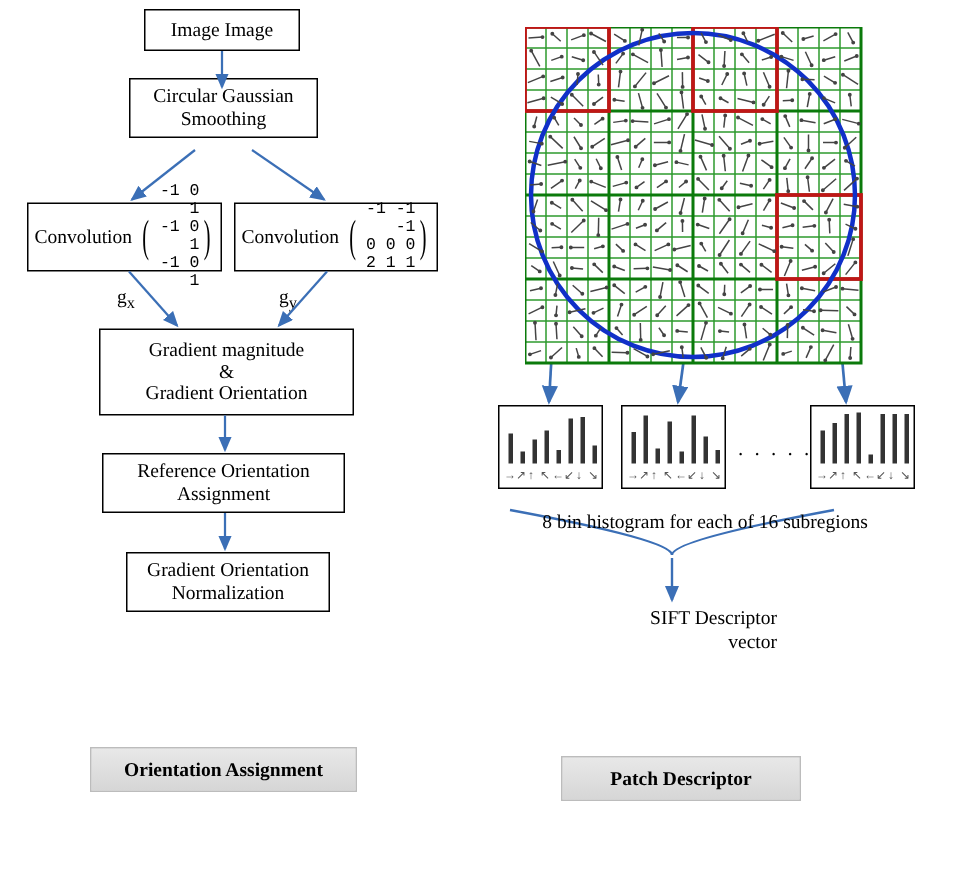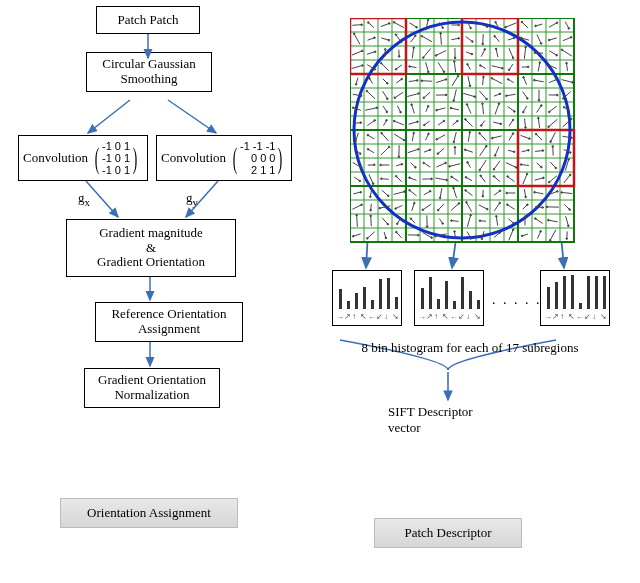--- a/index.html
+++ b/index.html
@@ -1,32 +1,32 @@
 <!DOCTYPE html>
 <html><head>
 <meta charset="utf-8">
 <style>
   *{box-sizing:border-box}
   body{margin:0;font-family:"Times New Roman",serif;background:#fff;width:640px;height:583px;position:relative;color:#000}
   .box{position:absolute;border:1px solid #000;text-align:center;display:flex;align-items:center;justify-content:center;font-size:13px;line-height:1.15;background:#fff;padding:2px 4px}
-  .label-box{border:1px solid #bcbcbc;background:linear-gradient(#e8e8e8,#d6d6d6);font-size:13px;font-weight:normal}
-  .matrix{font-family:Liberation Sans, sans-serif;font-size:11px;text-align:right;line-height:1.1}
+  .label-box{border:1px solid #bcbcbc;background:linear-gradient(#e8e8e8,#d6d6d6);font-size:13px;font-weight:bold}
+  .matrix{font-family:Liberation Mono, monospace;font-size:11px;text-align:right;line-height:1.1}
   .sm{font-size:13px}
   .tiny{font-size:11px}
   svg{position:absolute;left:0;top:0}
   .hist{position:absolute;border:1px solid #000;width:70px;height:56px;background:#fff}
   .hist .bar{position:absolute;bottom:16px;width:3px;background:#333}
   .hist .arr{position:absolute;bottom:4px;font-size:8px;color:#555}
   .grid{position:absolute}
 </style>
 </head>
 <body>
 
 <div class="box" style="left:96px;top:6px;width:104px;height:28px">
-    <span>Patch Patch</span>
+    <span>Image Image</span>
   </div>
 
 <div class="box" style="left:86px;top:52px;width:126px;height:40px;white-space:pre-line"><span>Circular Gaussian
 Smoothing</span></div>
 
 <div class="box" style="left:18px;top:135px;width:130px;height:46px;justify-content:flex-start;padding-left:4px">
   <span class="sm" style="margin-right:4px">Convolution</span>
   <span style="font-size:30px;font-weight:100;transform:scaleX(.45)">(</span>
   <span class="matrix">
     <span>-1  0  1</span><br>
@@ -44,38 +44,38 @@
     <span> 0  0  0</span><br>
     <span> 2  1  1</span>
   </span>
   <span style="font-size:30px;font-weight:100;transform:scaleX(.45)">)</span>
 </div>
 
 <div class="box" style="left:66px;top:219px;width:170px;height:58px;white-space:pre-line"><span>Gradient magnitude
 &amp;
 Gradient Orientation</span></div>
 
-<div class="box" style="left:95px;top:302px;width:148px;height:40px;white-space:pre-line"><span>Reference Orientation
+<div class="box" style="left:68px;top:302px;width:162px;height:40px;white-space:pre-line"><span>Reference Orientation
 Assignment</span></div>
 
 <div class="box" style="left:84px;top:368px;width:136px;height:40px;white-space:pre-line"><span>Gradient Orientation
 Normalization</span></div>
 
 <div style="position:absolute;left:78px;top:190px;font-size:13px">
   <span>g</span><sub class="tiny">x</sub>
 </div>
 <div style="position:absolute;left:186px;top:190px;font-size:13px">
   <span>g</span><sub class="tiny">y</sub>
 </div>
 
 <div class="box label-box" style="left:60px;top:498px;width:178px;height:30px">
     <span>Orientation Assignment</span>
   </div>
 
-<div class="box label-box" style="left:374px;top:518px;width:148px;height:30px">
+<div class="box label-box" style="left:374px;top:504px;width:160px;height:30px">
     <span>Patch Descriptor</span>
   </div>
 
 <svg width="640" height="583">
   <defs>
     <marker id="ah" markerWidth="8" markerHeight="8" refX="6" refY="3" orient="auto">
       <path d="M0,0 L7,3 L0,6 z" fill="#3b6fb6"></path>
     </marker>
   </defs>
 
@@ -731,16 +731,16 @@
     <div class="bar" style="left: 38px; height: 6.25218px;"></div>
     <div class="arr" style="left: 35px;">←</div>
     <div class="bar" style="left: 46px; height: 33.4212px;"></div>
     <div class="arr" style="left: 43px;">↙</div>
     <div class="bar" style="left: 54px; height: 32.7559px;"></div>
     <div class="arr" style="left: 51px;">↓</div>
     <div class="bar" style="left: 62px; height: 32.6883px;"></div>
     <div class="arr" style="left: 59px;">↘</div>
   </div>
 
-<div style="position:absolute;left:330px;top:340px;font-size:13px;width:280px;text-align:center"><span>8 bin histogram for each of 17 subregions</span></div>
-
-<div style="position:absolute;left:388px;top:404px;font-size:13px;text-align:left;white-space:pre-line;width:110px"><span>SIFT Descriptor
+<div style="position:absolute;left:330px;top:340px;font-size:13px;width:280px;text-align:center"><span>8 bin histogram for each of 16 subregions</span></div>
+
+<div style="position:absolute;left:408px;top:404px;font-size:13px;text-align:right;white-space:pre-line;width:110px"><span>SIFT Descriptor
 vector</span></div>
 
 </body></html>

